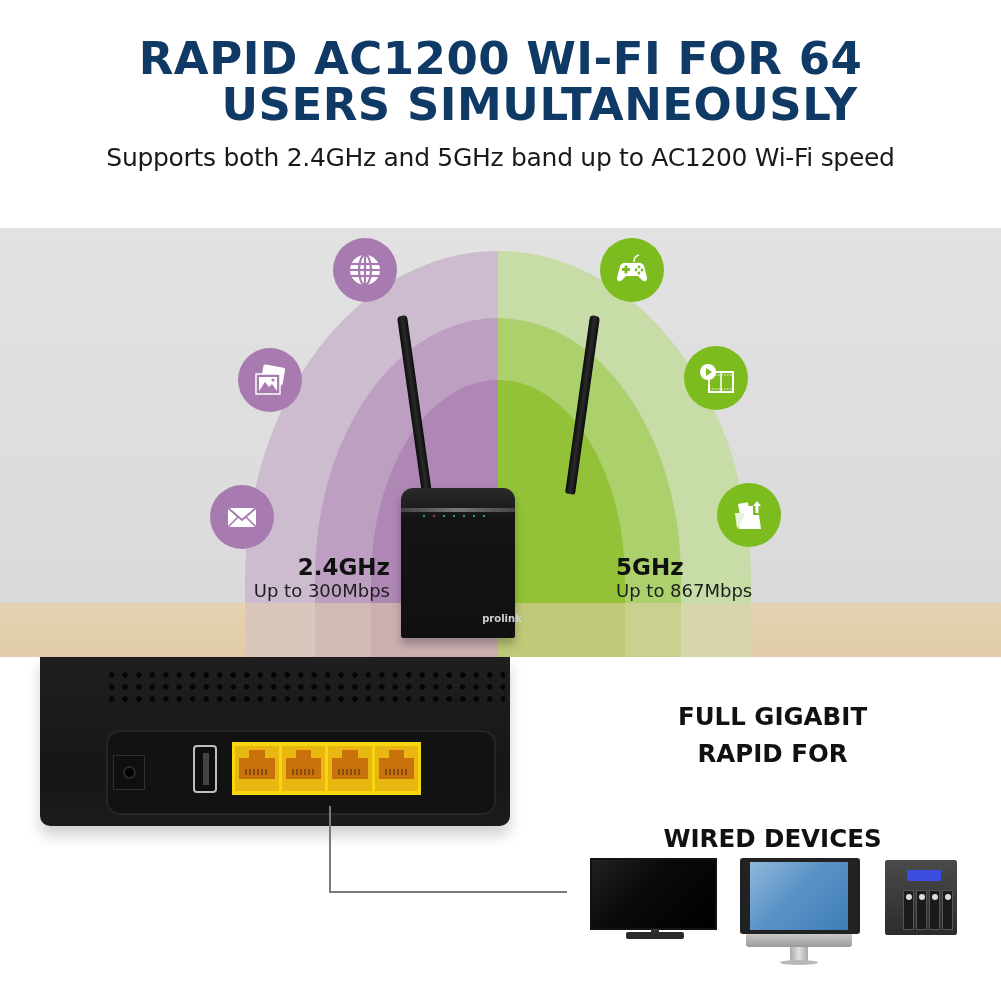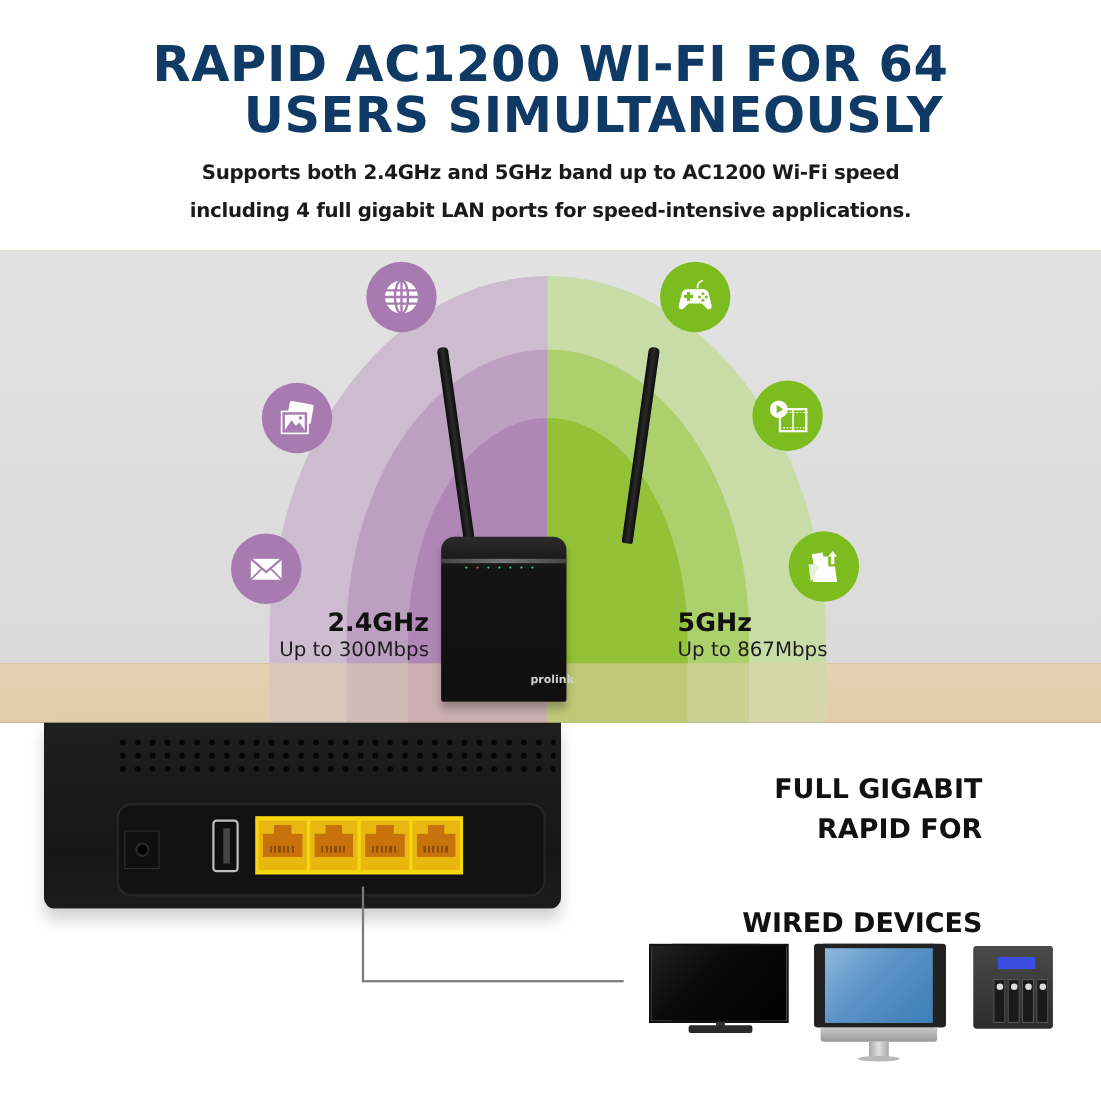--- a/index.html
+++ b/index.html
@@ -3,25 +3,25 @@
 <meta charset="utf-8">
 <style>
   * { box-sizing: border-box; margin: 0; padding: 0; }
   html, body { width: 1001px; height: 1001px; background: #ffffff; overflow: hidden; }
   body { position: relative; font-family: "Liberation Sans", "DejaVu Sans", sans-serif; }
 
   .header { position: absolute; left: 0; top: 0; width: 1001px; height: 228px; background: #ffffff; text-align: center; }
   .title { position: absolute; left: 0; width: 1001px; font-family: "DejaVu Sans", sans-serif; font-weight: bold; font-size: 45px; letter-spacing: 0.5px; color: #0f3a66; line-height: 50px; }
   .title.l1 { top: 34px; }
   .title.l2 { top: 80px; margin-left: 39px; }
-  .subtitle { position: absolute; left: 0; width: 1001px; font-family: "DejaVu Sans", sans-serif; font-size: 18px; color: #1a1a1a; line-height: 33px; letter-spacing: -0.3px; font-weight: bold; }
+  .subtitle { position: absolute; left: 0; width: 1001px; font-family: "DejaVu Sans", sans-serif; font-size: 25px; color: #1a1a1a; line-height: 33px; letter-spacing: -0.3px; }
   .subtitle.l1 { top: 141px; }
   .subtitle.l2 { top: 175px; }
 
-  .band { position: absolute; left: 0; top: 228px; width: 1001px; height: 429px; background: #4d7c0f; overflow: hidden; }
+  .band { position: absolute; left: 0; top: 228px; width: 1001px; height: 429px; background: #f9a8d4; overflow: hidden; }
   .wall-shade { position: absolute; left: 0; top: 0; width: 1001px; height: 375px; background: linear-gradient(180deg, #e3e2e2 0%, #dbdada 100%); }
   .table { position: absolute; left: 0; top: 375px; width: 1001px; height: 54px; background: linear-gradient(180deg, #e8d5b6 0%, #dfc8a4 100%); }
 
   .arcs { position: absolute; left: 0; top: 0; width: 1001px; height: 429px; }
 
   .icon-circle { position: absolute; width: 64px; height: 64px; border-radius: 50%; display: flex; align-items: center; justify-content: center; }
   .icon-circle.purple { background: #a77bb0; }
   .icon-circle.green { background: #7cbc1f; }
   .icon-circle svg { width: 40px; height: 40px; }
 
@@ -51,21 +51,21 @@
   .usb::after { content: ""; position: absolute; left: 8px; top: 6px; width: 6px; height: 32px; background: #444; }
   .lan-block { position: absolute; left: 232px; top: 742px; width: 189px; height: 53px; background: #f5d60f; display: flex; padding: 4px 3px; gap: 3px; }
   .rj45 { position: relative; flex: 1; background: #e9b710; }
   .rj45 .jack { position: absolute; left: 4px; right: 4px; top: 12px; bottom: 12px; background: #c8720c; }
   .rj45 .jack-top { position: absolute; left: 14px; right: 14px; top: 4px; height: 10px; background: #c8720c; }
   .rj45 .pins { position: absolute; left: 10px; right: 10px; bottom: 16px; height: 6px; background: repeating-linear-gradient(90deg, #8a4c08 0 2px, #c8720c 2px 4px); }
 
   .connector-v { position: absolute; left: 329px; top: 806px; width: 2px; height: 87px; background: #7a7a7a; }
   .connector-h { position: absolute; left: 329px; top: 891px; width: 238px; height: 2px; background: #7a7a7a; }
 
-  .gig-title { position: absolute; left: 588px; width: 305px; text-align: right; font-family: "DejaVu Sans", sans-serif; font-weight: bold; font-size: 24.5px; color: #111; line-height: 37px; }
+  .gig-title { position: absolute; left: 620px; width: 305px; text-align: center; font-family: "DejaVu Sans", sans-serif; font-weight: bold; font-size: 24.5px; color: #111; line-height: 37px; }
   .gig-title.l1 { top: 698px; }
   .gig-title.l2 { top: 735px; }
   .gig-title.l3 { top: 772px; margin-top: 48px; }
 
   .dev-label { position: absolute; top: 828px; font-family: "DejaVu Sans", sans-serif; font-size: 15px; color: #555; text-align: center; }
   .dev-label.tv { left: 611px; width: 80px; }
   .dev-label.pc { left: 740px; width: 120px; }
   .dev-label.nas { left: 885px; width: 72px; }
 
   .tv { position: absolute; left: 590px; top: 858px; width: 127px; height: 72px; background: linear-gradient(135deg, #222 0%, #0a0a0a 40%, #000 100%); border: 2px solid #111; }
@@ -84,21 +84,20 @@
   .nas-bay { flex: 1; background: #1a1a1a; border: 1px solid #555; position: relative; }
   .nas-bay::before { content: ""; position: absolute; left: 2px; top: 3px; width: 6px; height: 6px; border-radius: 50%; background: #ddd; }
 </style>
 </head>
 <body>
 
 <div class="header">
   <div class="title l1">RAPID AC1200 WI-FI FOR 64</div>
   <div class="title l2">USERS SIMULTANEOUSLY</div>
   <div class="subtitle l1">Supports both 2.4GHz and 5GHz band up to AC1200 Wi-Fi speed</div>
-  <div class="subtitle l2">including 4 full gigabit LAN ports for speed-intensive applications.</div>
 </div>
 
 <div class="band">
   <div class="wall-shade"></div>
   <div class="table"></div>
 
   <svg class="arcs" viewBox="0 0 1001 429" width="1001" height="429">
 
     <g>
       <path d="M498 429 L498 23 A253 330 0 0 0 245 353 L245 429 Z" fill="#cdbccf"></path>

